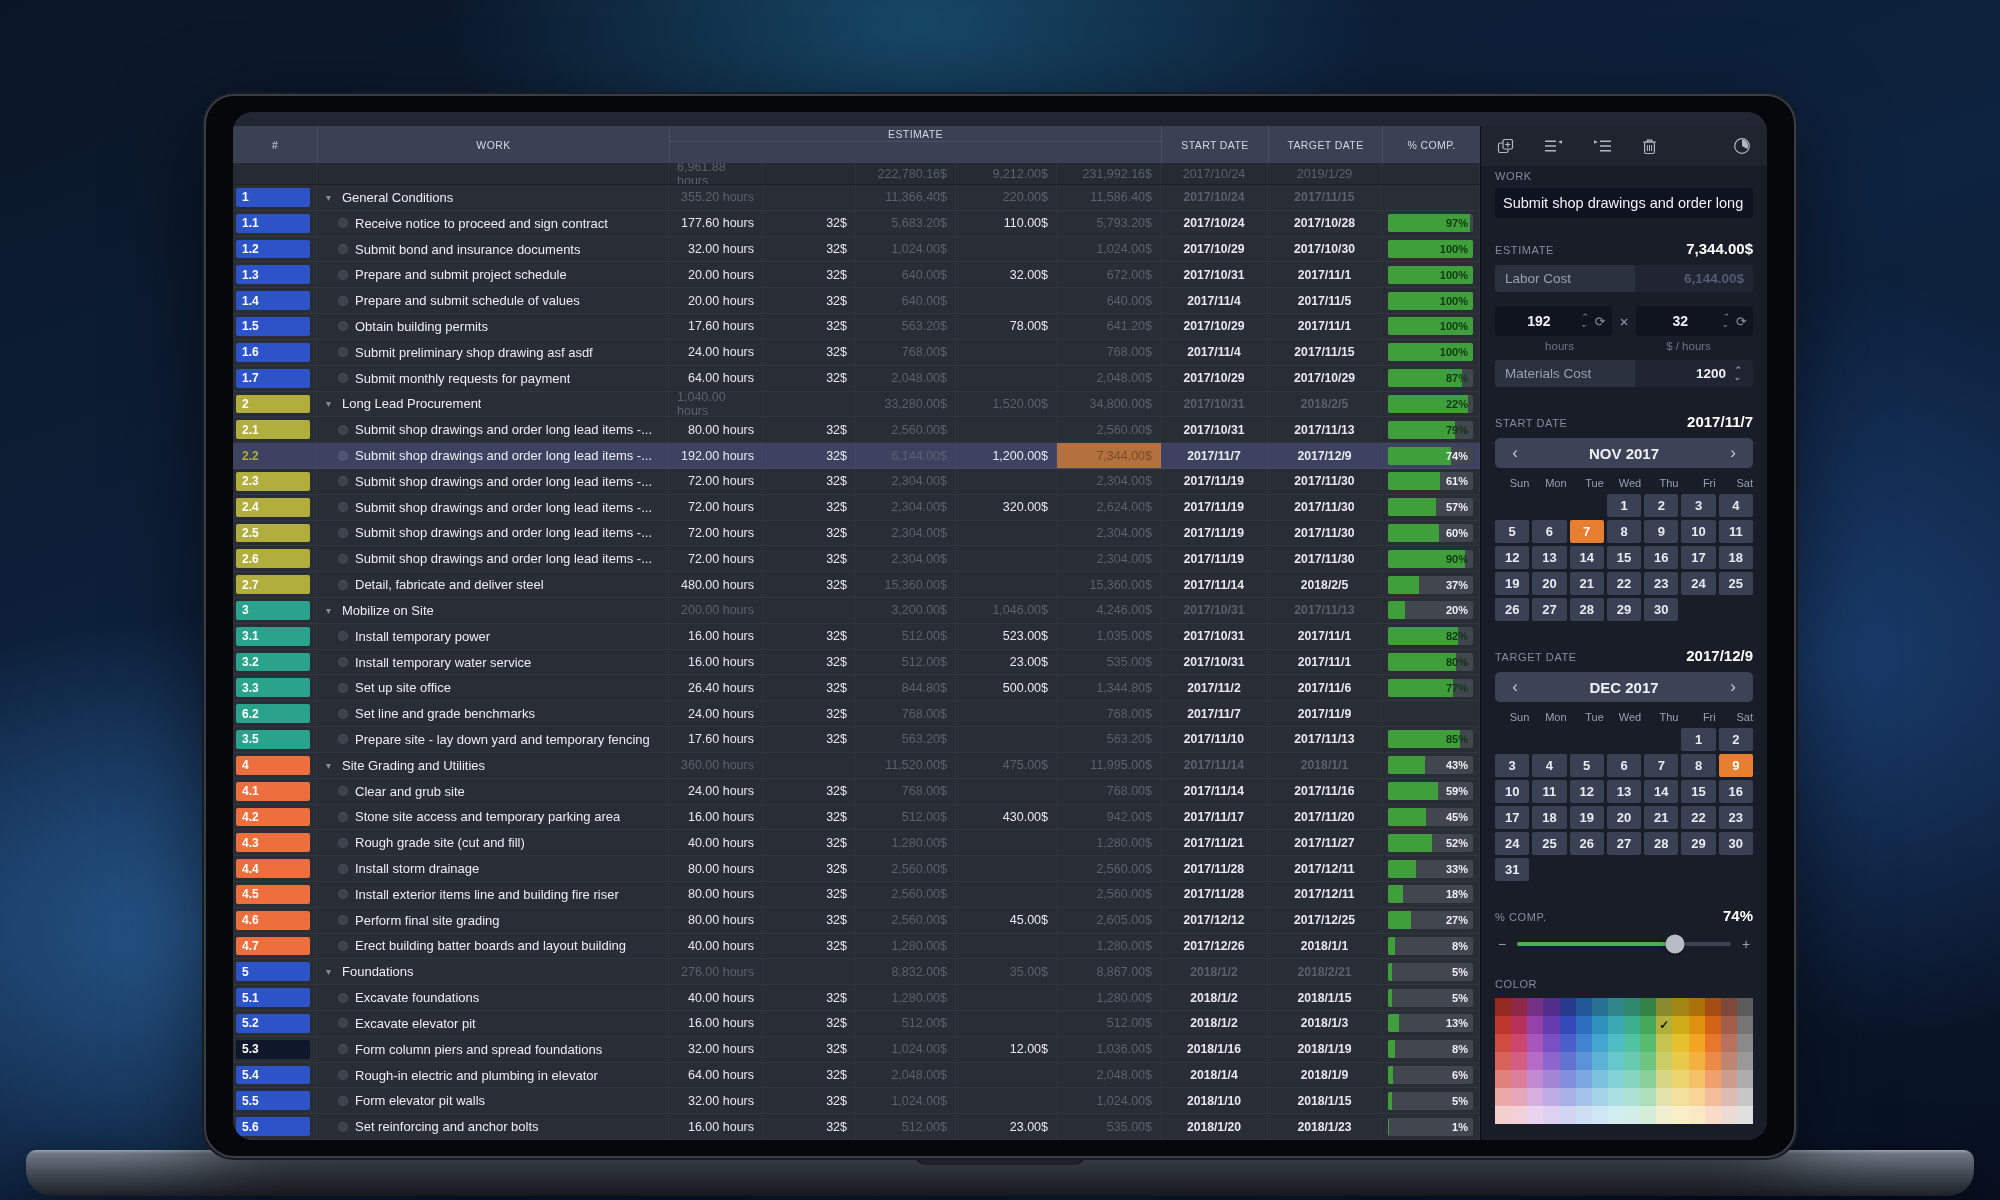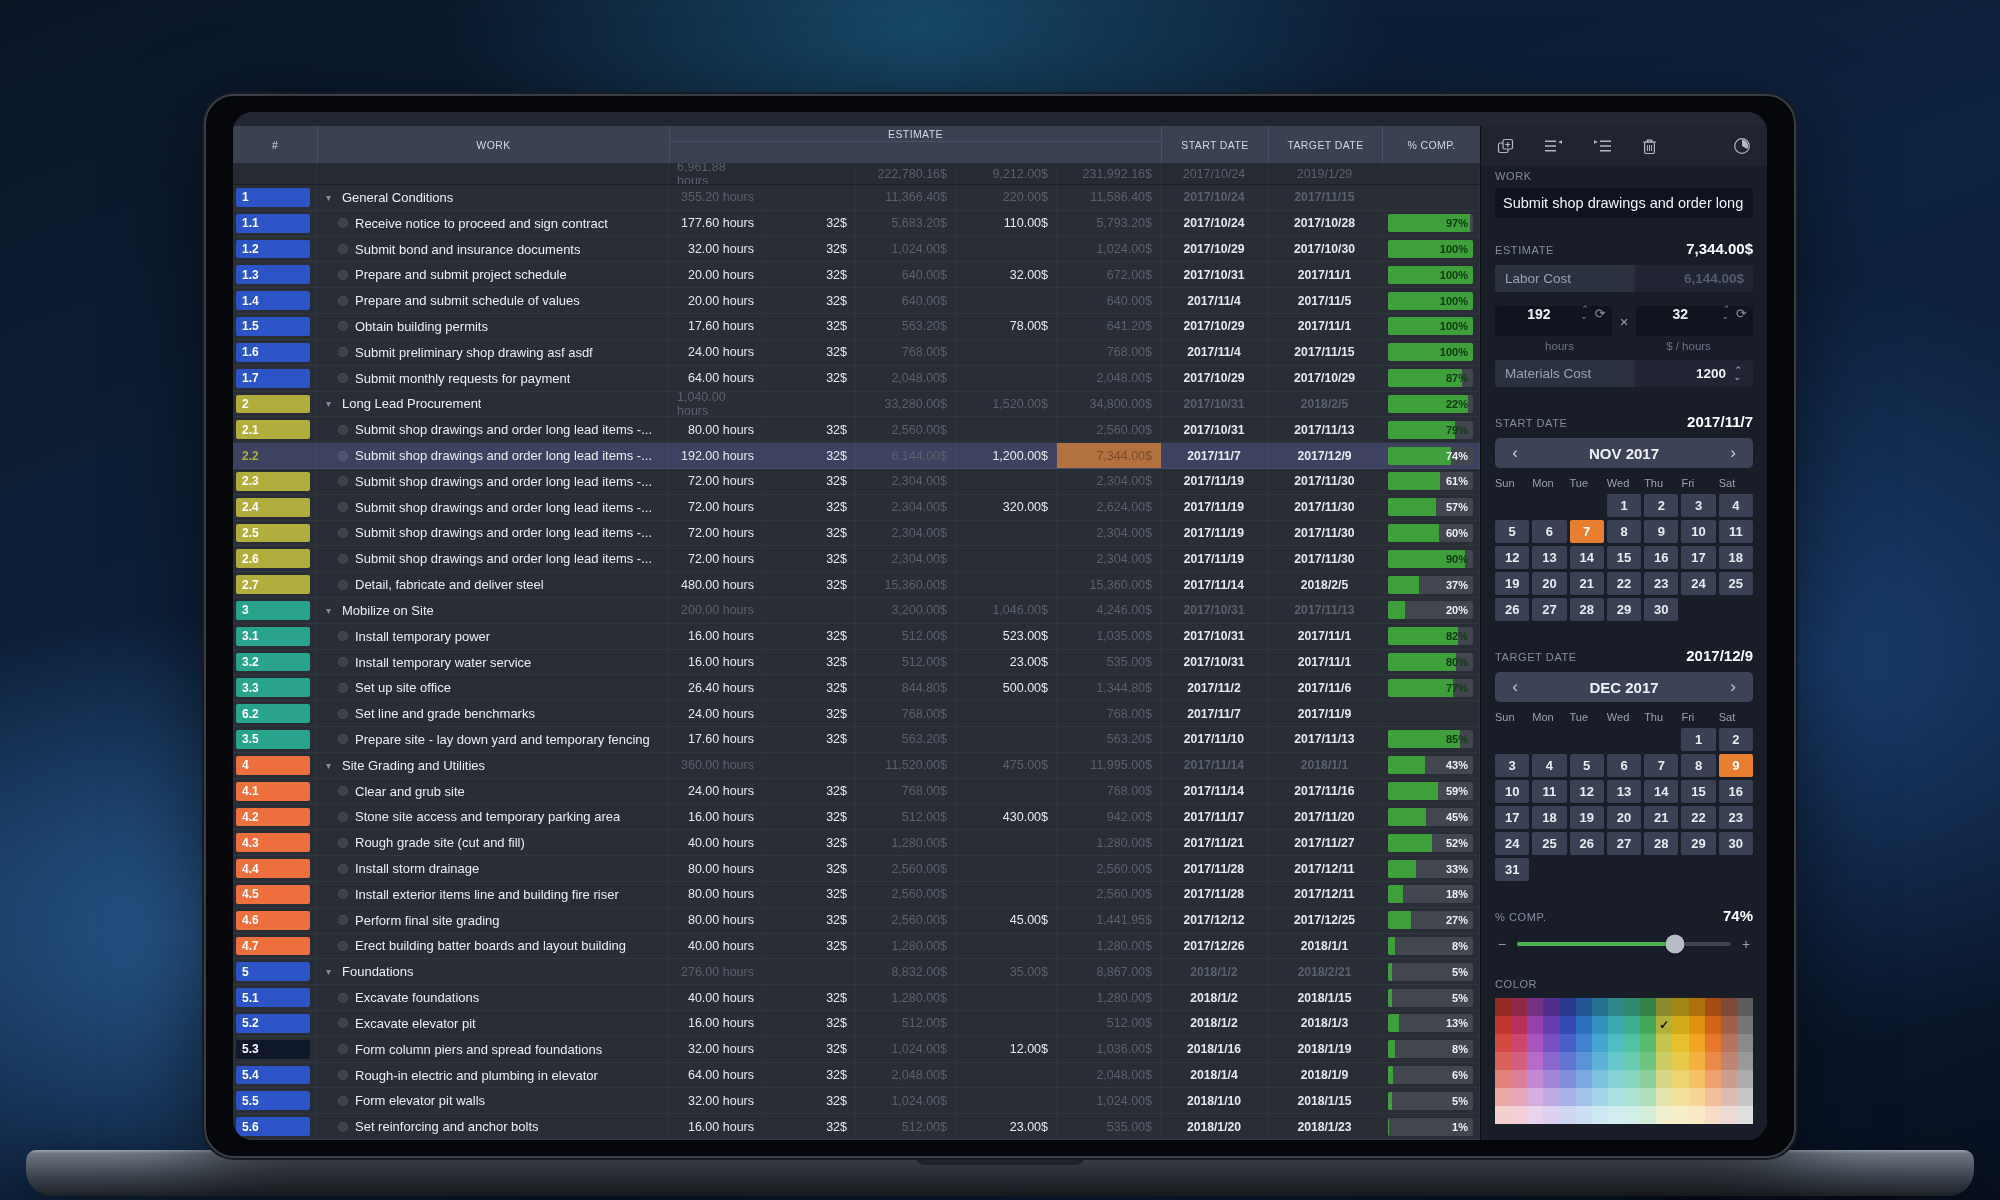--- a/index.html
+++ b/index.html
@@ -72,34 +72,34 @@
   .workinput{margin-top:6px;height:30px;background:#0f1320;border:none;border-radius:3px;color:#f2f3f6;
     font-size:14.5px;padding:0 8px;font-family:inherit;width:100%}
   .estrow{margin-top:22px;display:flex;justify-content:space-between;align-items:baseline}
   .bigval{font-size:15px;font-weight:700;color:#fff}
   .bar{margin-top:8px;height:27px;display:flex;border-radius:3px;overflow:hidden;flex:none}
   .bar .bl{flex:1;background:#2c3140;display:flex;align-items:center;padding:0 10px;color:#99a0b2;font-size:13.5px}
   .bar .bv{width:118px;background:#202433;display:flex;align-items:center;justify-content:flex-end;gap:4px;
     padding:0 9px;font-size:13.5px;font-weight:700;color:#545b72}
   .bar.mat .bv{color:#f0f1f5}
   .steprow{margin-top:14px;display:flex;align-items:center;gap:8px;flex:none}
-  .numfield{flex:1;height:30px;background:#10141f;border-radius:4px;display:flex;padding:0 6px}
+  .numfield{flex:1;height:30px;background:#10141f;border-radius:4px;display:flex;align-items:center;padding:0 6px}
   .numfield .nv{flex:1;text-align:center;font-size:14px;font-weight:600;color:#f0f2f5}
   .stepbox{width:14px;display:flex;flex-direction:column;align-items:center;color:#8b91a3;font-size:9px;line-height:7px}
   .circ{color:#8b91a3;font-size:13px;margin-left:4px}
   .mult{color:#9aa0b2;font-size:15px;flex:none}
   .sublabels{display:flex;margin-top:4px}
   .sublabels span{flex:1;text-align:center;font-size:11.5px;color:#6e7489}
   .secthead{margin-top:26px;display:flex;justify-content:space-between;align-items:baseline}
   .cal{margin-top:8px}
   .calhead{height:30px;background:#3d4357;border-radius:5px;display:flex;align-items:center;padding:0 10px}
   .calhead .nav{color:#c6cbd8;font-size:17px;width:20px;text-align:center}
   .calhead .title{flex:1;text-align:center;font-size:15px;font-weight:700;color:#eef0f6}
   .wdays{display:grid;grid-template-columns:repeat(7,1fr);gap:3px;margin-top:7px}
-  .wdays span{text-align:left;font-size:11px;color:#9aa0b2;height:16px;line-height:16px}
+  .wdays span{text-align:right;font-size:11px;color:#9aa0b2;height:16px;line-height:16px}
   .days{display:grid;grid-template-columns:repeat(7,1fr);gap:3px;margin-top:3px}
   .day{height:23px;background:#3b4154;border-radius:2px;display:flex;align-items:center;justify-content:center;
     font-size:13px;font-weight:700;color:#e9ebf2}
   .day.empty{background:transparent}
   .day.on{background:#e87e2f;color:#fff}
   .sliderrow{margin-top:10px;position:relative;height:20px;display:flex;align-items:center;flex:none}
   .pm{color:#9aa0b2;font-size:14px;width:14px;text-align:center;flex:none}
   .track{flex:1;height:4px;background:#3c4250;border-radius:2px;position:relative;margin:0 8px}
   .fill{position:absolute;left:0;top:0;bottom:0;background:#4bae4f;border-radius:2px}
   .thumb{position:absolute;top:50%;width:19px;height:19px;border-radius:50%;background:#b7bcc6;
@@ -755,21 +755,21 @@
                   <span class="badge" style="background:#ed6f3d">4.6</span>
                 </div>
                 <div class="c cwork leaf">
                   <span class="dot"></span>
                   <span class="wt">Perform final site grading</span>
                 </div>
                 <div class="c r">80.00 hours</div>
                 <div class="c r">32$</div>
                 <div class="c r fade">2,560.00$</div>
                 <div class="c r">45.00$</div>
-                <div class="c r fade">1,441.95$</div>
+                <div class="c r fade">2,605.00$</div>
                 <div class="c ctr date">2017/12/12</div>
                 <div class="c ctr date">2017/12/25</div>
                 <div class="c cpct">
                   <span class="pb">
                     <i style="width:27%"></i>
                     <b class="">27%</b>
                   </span>
                 </div>
               </div>
               <div class="trow">

